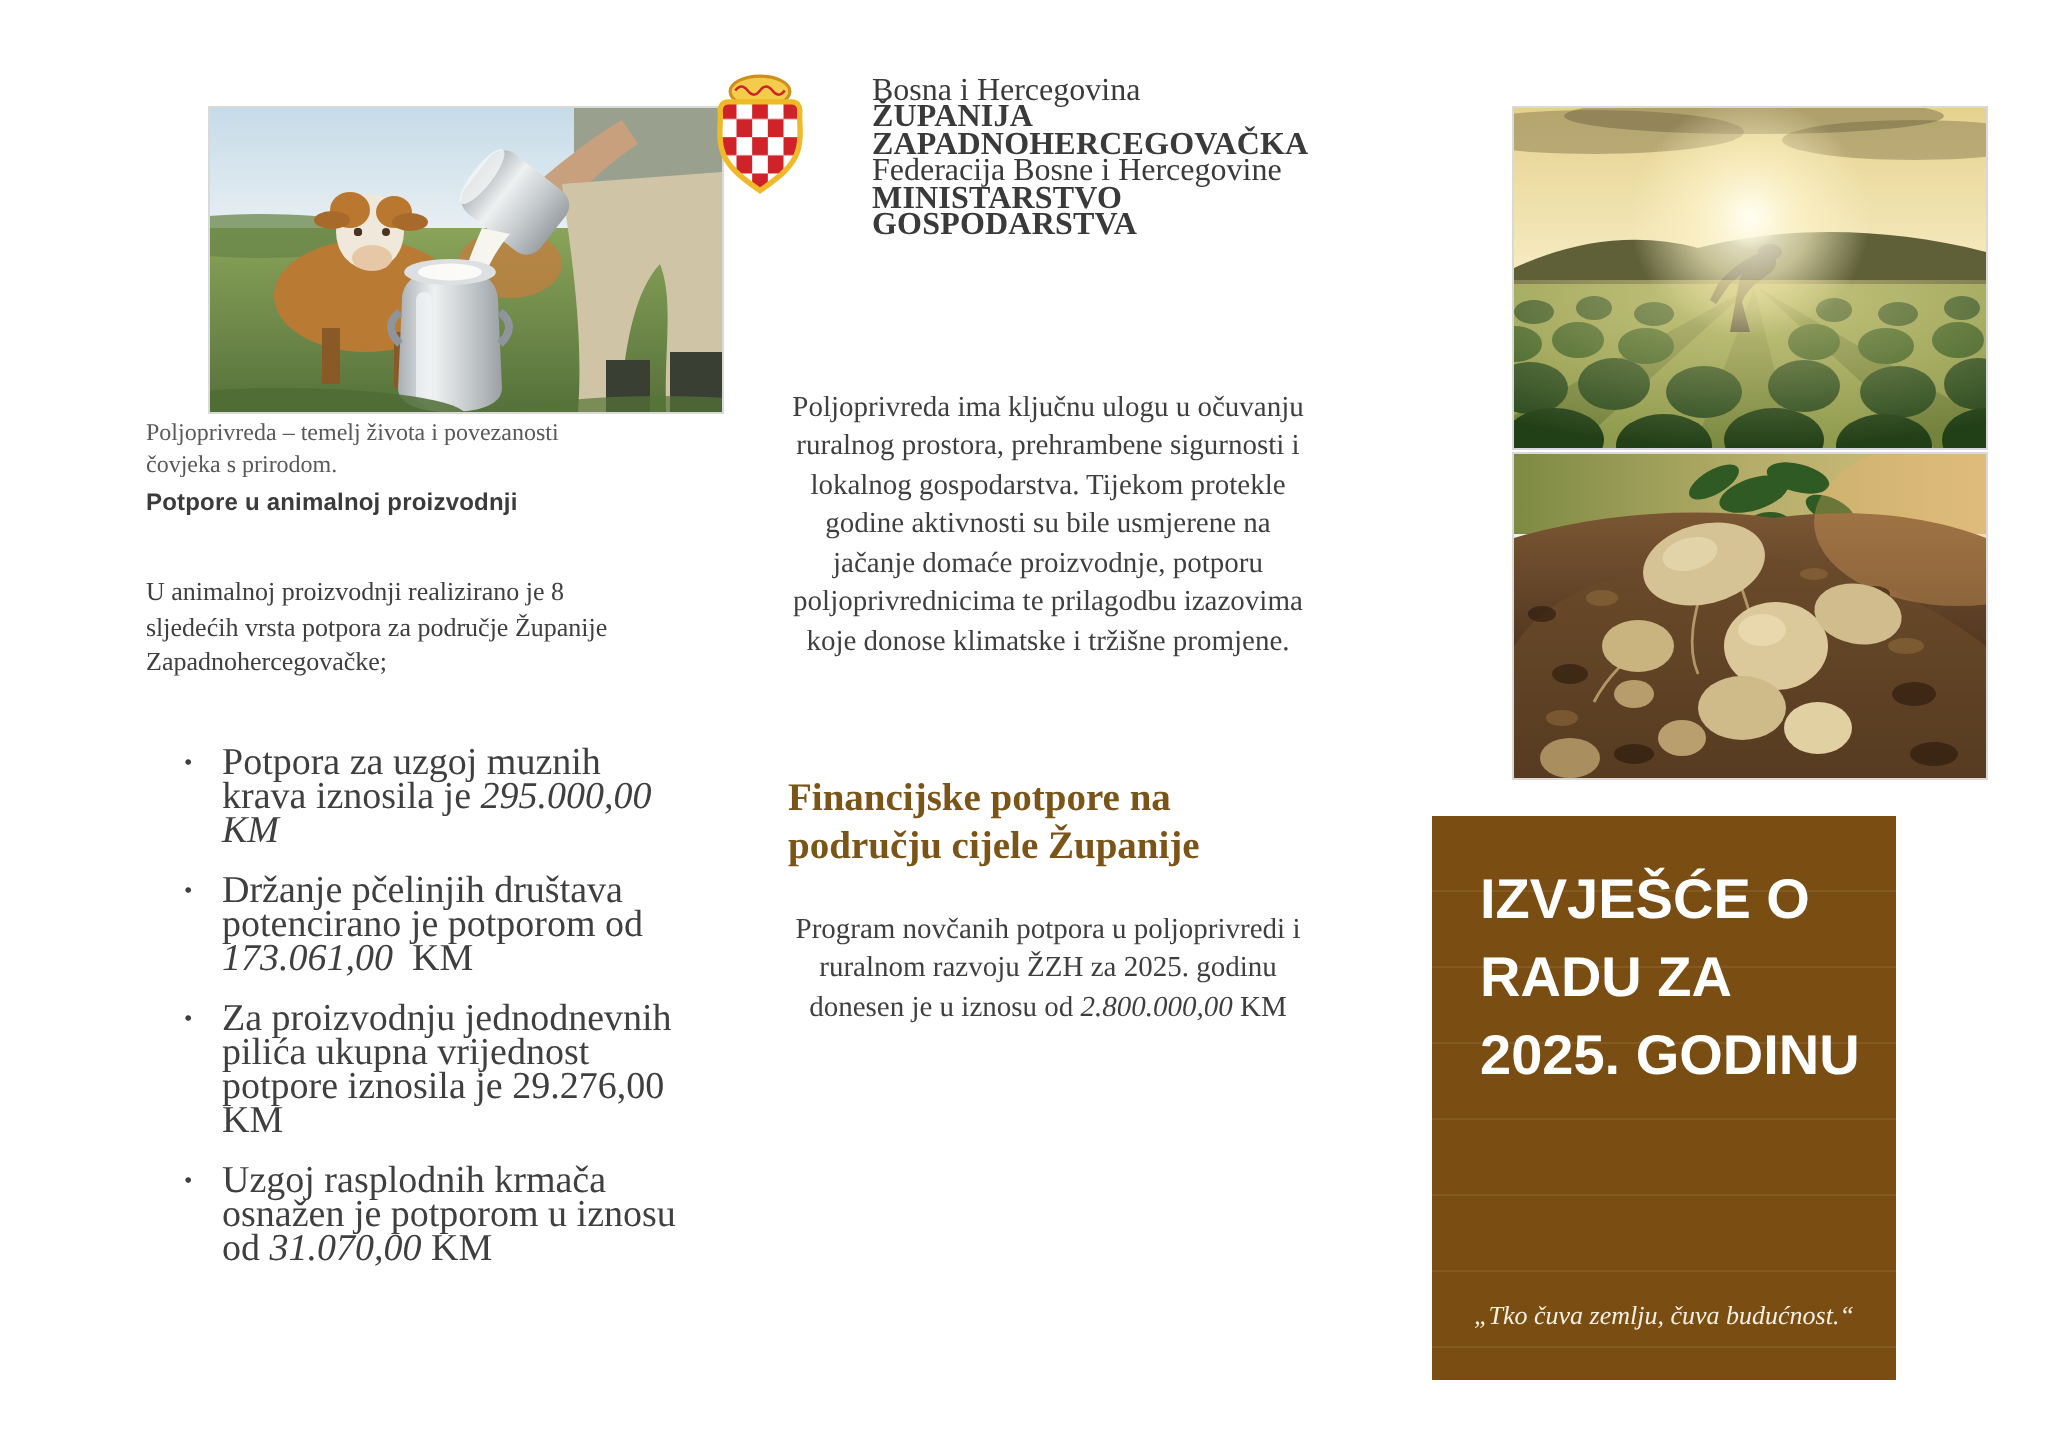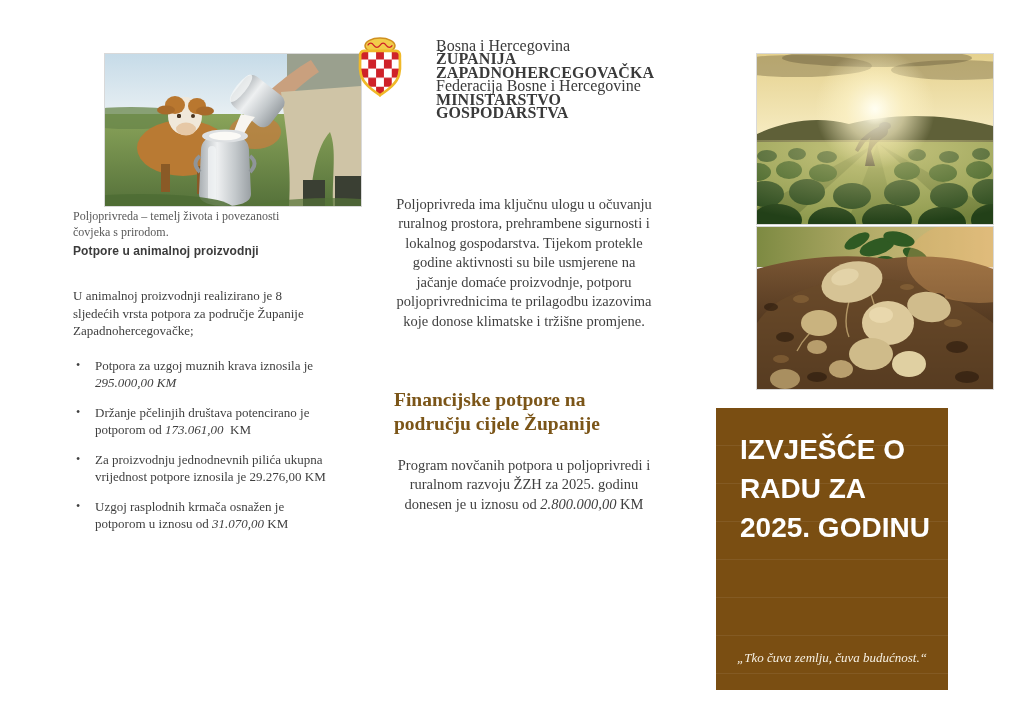--- a/index.html
+++ b/index.html
@@ -14,22 +14,22 @@
   .photo{position:absolute;overflow:hidden;border:1px solid #d9d9d9;background:#eee;}
   .photo svg{display:block;width:100%;height:100%;}
   #photo-milk{left:64px;top:37px;width:256px;height:152px;}
   #photo-farm{left:716px;top:37px;width:236px;height:170px;}
   #photo-potato{left:716px;top:210px;width:236px;height:162px;}
   
   .caption{left:73px;top:197px;width:240px;font-size:12px;line-height:15.5px;color:#595959;}
   .left-heading{left:73px;top:242px;width:252px;margin:0;font-family:"Liberation Sans",sans-serif;
     font-weight:700;font-size:12px;line-height:19px;color:#3b3b3b;letter-spacing:.1px;}
   .left-intro{left:73px;top:274px;width:254px;font-size:13px;line-height:17.5px;color:#3f3f3f;}
-  ul.supports{left:73px;top:357px;width:254px;margin:0;padding:0;list-style:none;
-    font-size:13px;line-height:17px;color:#3f3f3f;}
+  ul.supports{left:73px;top:357px;width:254px;margin:16px;padding:0;list-style:none;
+    font-size:19px;line-height:17px;color:#3f3f3f;}
   ul.supports li{position:relative;margin:0 0 13px 0;padding-left:22px;}
   ul.supports li::before{content:"\2022";position:absolute;left:3px;top:0;font-size:12px;color:#3f3f3f;}
   em{font-style:italic;}
   
   #coat-logo{left:347px;top:36px;width:66px;height:66px;}
   .org{left:436px;top:39px;width:250px;font-size:16px;line-height:13.4px;color:#3a3a3a;}
   .org .b{font-weight:700;letter-spacing:.1px;}
   .mid-h{position:absolute;left:394px;margin:0;font-weight:700;font-size:19.5px;line-height:23.5px;color:#7b5518;}
   #mid-h1{top:113px;}
   #mid-h2{top:388px;}

